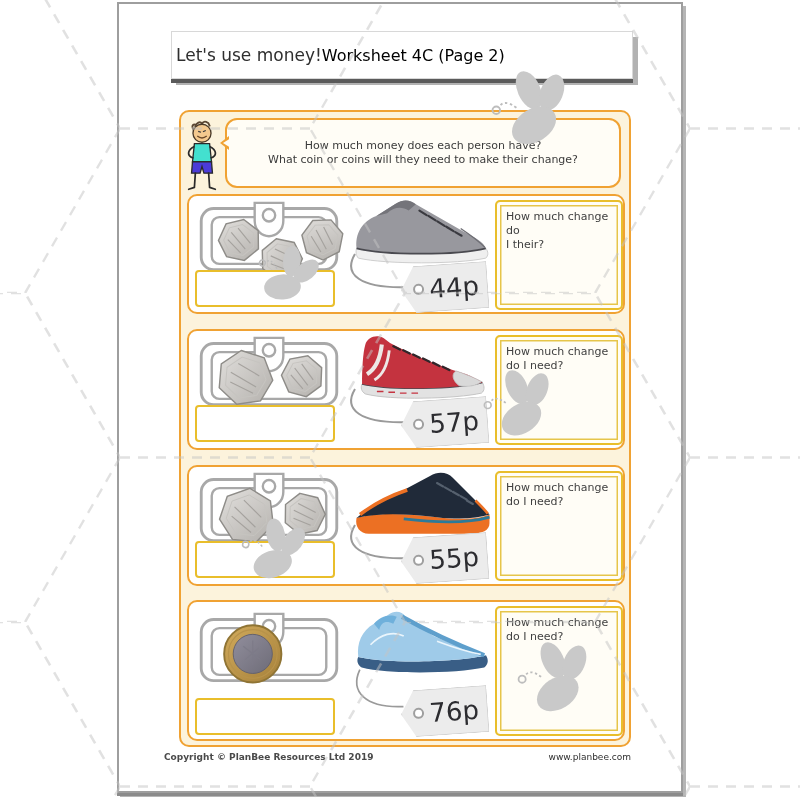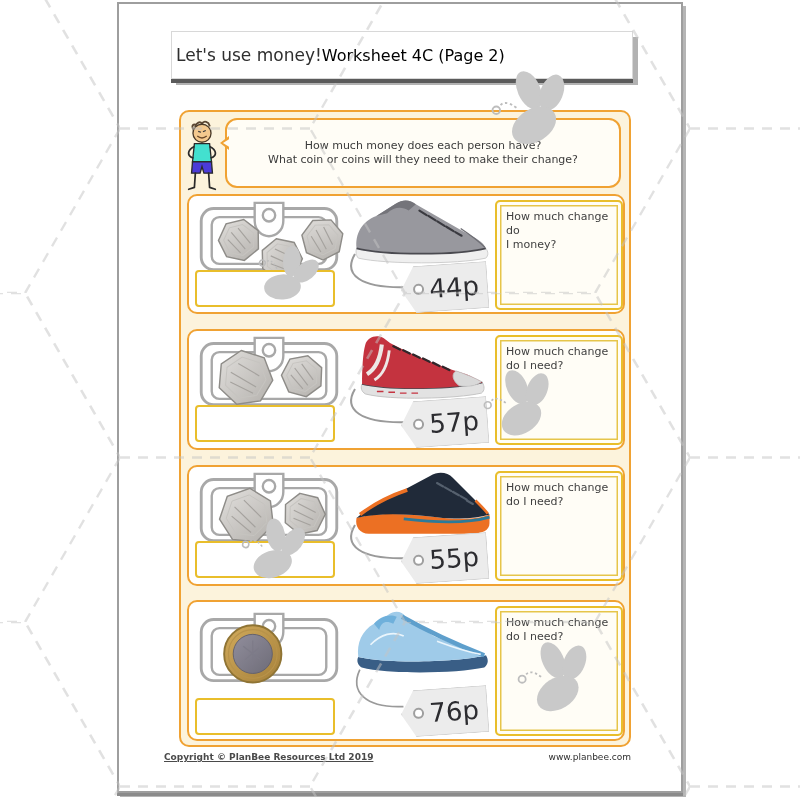--- a/index.html
+++ b/index.html
@@ -71,21 +71,21 @@
   .change-box{position:absolute;left:306px;top:4px;width:128px;height:110px;background:#fffdf6;
               border:2.5px solid #e9be2b;border-radius:5px;
               box-shadow:inset 0 0 0 3px #fffdf6,inset 0 0 0 4.5px #e6c54a;padding:8px 9px;}
   .card4 .change-box{height:130px;}
   .change-box div{font-size:11px;line-height:14px;color:#3f3f3f;}
 
   
   .bee{position:absolute;z-index:6;pointer-events:none;}
 
   
-  .footer-copy{position:absolute;left:45px;top:748px;font-size:9px;font-weight:bold;color:#4a4a4a;text-decoration:underline;}
+  .footer-copy{position:absolute;left:45px;top:748px;font-size:9px;font-weight:bold;color:#4a4a4a;}
   .footer-site{position:absolute;right:50px;top:748px;font-size:9px;font-weight:normal;color:#2e2e2e;}
 </style>
 </head>
 <body>
 
 <div class="canvas">
 
   <svg width="0" height="0" style="position:absolute">
     <defs>
       <linearGradient id="silverG" x1="0" y1="0" x2="1" y2="1">
@@ -167,21 +167,21 @@
         </svg>
         <svg class="string" viewBox="0 0 80 52">
           <path d="M10,2 C-2,22 14,37 64,35" stroke="#9a9a9a" stroke-width="2" fill="none"></path>
         </svg>
         <div class="tag">
           <span class="tag-hole"></span>
           <span class="price">44p</span>
         </div>
         <div class="change-box">
           <div>How much change do</div>
-          <div>I money?</div>
+          <div>I their?</div>
         </div>
       </div>
 
       <div class="card card2">
         <svg class="purse" viewBox="0 0 150 88">
           <rect x="4" y="10" width="142" height="64" rx="13" fill="#fff" stroke="#a8a8a8" stroke-width="3"></rect>
           <rect x="15" y="19" width="120" height="49" rx="8" fill="#fff" stroke="#a8a8a8" stroke-width="2.5"></rect>
           <path d="M60,4 L90,4 L90,23 C90,33 82,39 75,39 C68,39 60,33 60,23 Z" fill="#fff" stroke="#a8a8a8" stroke-width="2.5"></path>
           <circle cx="75" cy="17" r="6.5" fill="#fff" stroke="#a8a8a8" stroke-width="2.5"></circle>
           <use href="#coin50" transform="translate(50,46) rotate(-8)"></use>

